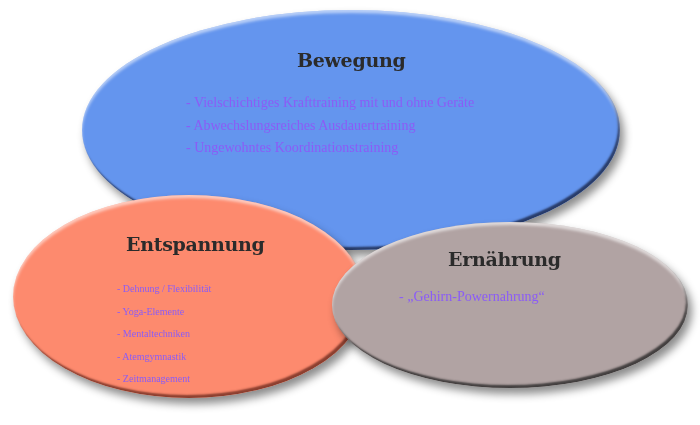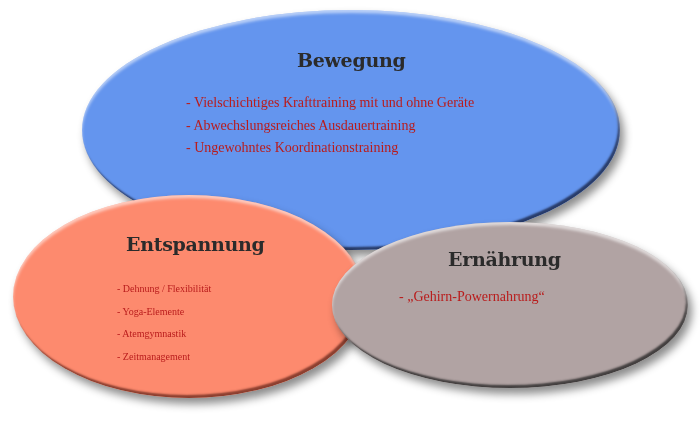--- a/index.html
+++ b/index.html
@@ -22,21 +22,21 @@
     left:332px; top:222px; width:356px; height:166px;
     background: radial-gradient(ellipse at 50% 50%, #b1a3a3 0%, #b1a3a3 82%, #aa9c9c 94%, #d3caca 100%);
     box-shadow: 4px 6px 8px rgba(0,0,0,0.45), inset 0 3px 3px rgba(255,255,255,0.6), inset -2px -3px 2px rgba(30,30,30,0.75);
     z-index:3;
   }
   .heading {
     position:absolute; font-weight:bold; color:#2b2b2b; font-size:19px;
     letter-spacing:-0.3px; white-space:nowrap; z-index:10;
   }
   .list {
-    position:absolute; margin:0; padding:0; list-style:none; color:#b91c1c;
+    position:absolute; margin:0; padding:0; list-style:none; color:#8b5cf6;
     font-size:13.5px; line-height:22.5px; white-space:nowrap; z-index:10;
     font-family: "Liberation Serif", "DejaVu Serif", serif;
   }
   .list li::before { content:"- "; }
   #h-bewegung { left:297px; top:49px;text-align:right; }
   #l-bewegung { left:186px; top:92px; font-size:14px; }
   #h-entspannung { left:126px; top:233px; }
   #l-entspannung { left:117px; top:278px; font-size:10px; }
   #h-ernaehrung { left:448px; top:248px; }
   #l-ernaehrung { left:399px; top:286px; font-size:14px; }
@@ -52,20 +52,21 @@
 <ul id="l-bewegung" class="list">
   <li>Vielschichtiges Krafttraining mit und ohne Geräte</li>
   <li>Abwechslungsreiches Ausdauertraining</li>
   <li>Ungewohntes Koordinationstraining</li>
 </ul>
 
 <div id="h-entspannung" class="heading">Entspannung</div>
 <ul id="l-entspannung" class="list">
   <li>Dehnung / Flexibilität</li>
   <li>Yoga-Elemente</li>
+  <li>Mentaltechniken</li>
   <li>Atemgymnastik</li>
   <li>Zeitmanagement</li>
 </ul>
 
 <div id="h-ernaehrung" class="heading">Ernährung</div>
 <ul id="l-ernaehrung" class="list">
   <li>„Gehirn-Powernahrung“</li>
 </ul>
 
 </body></html>

